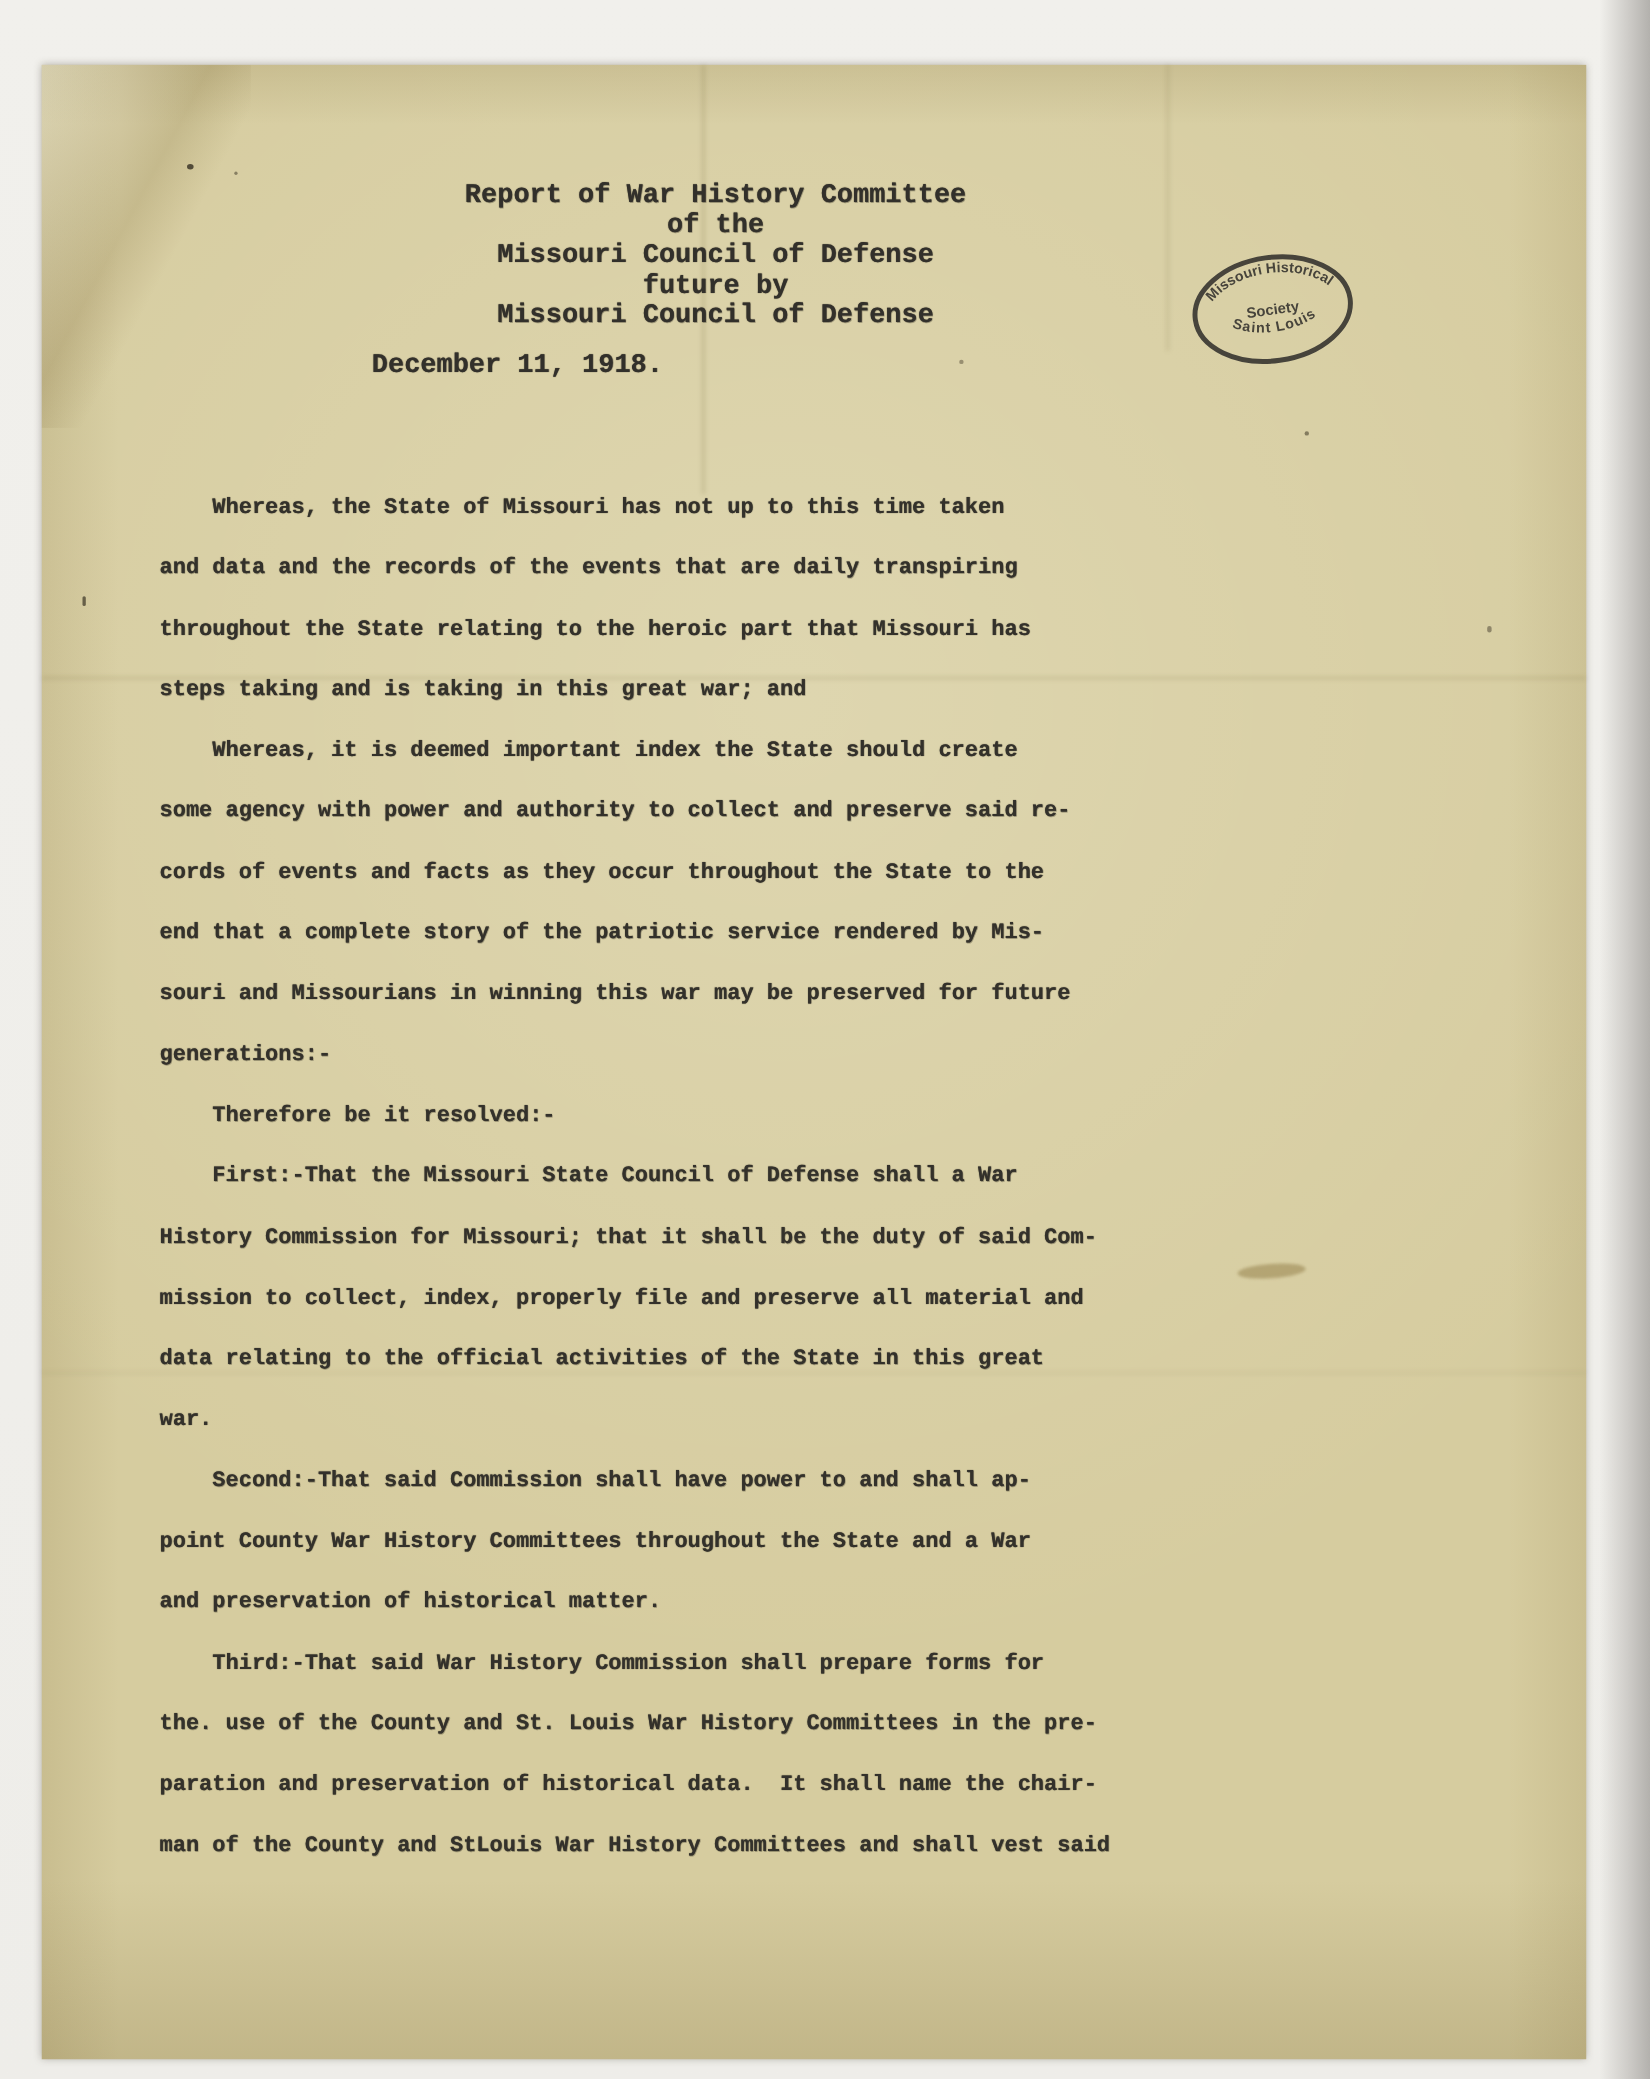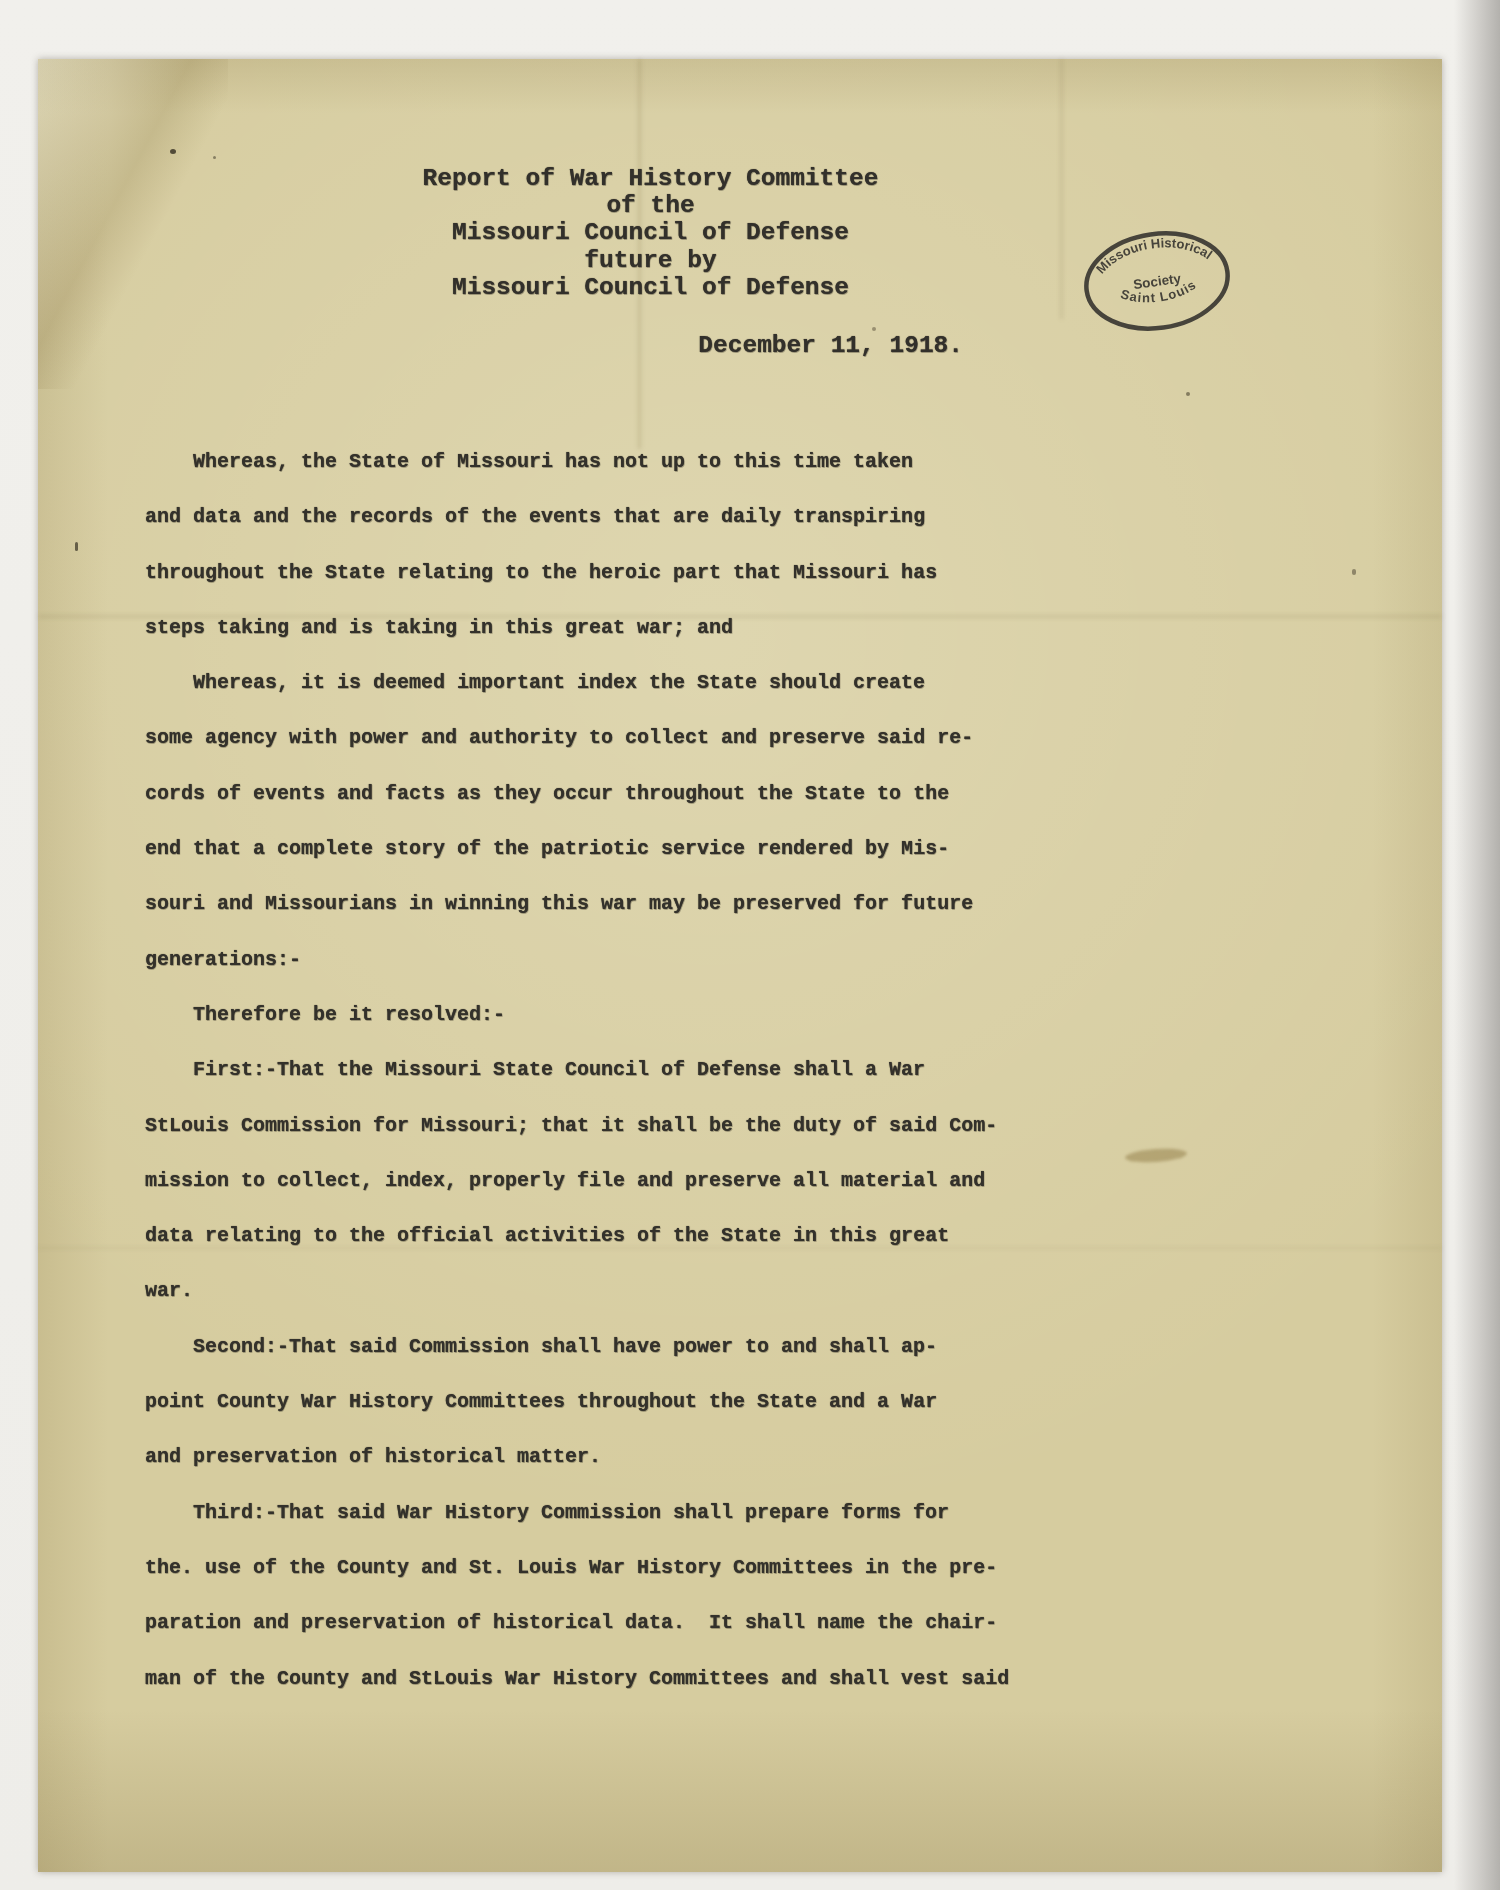--- a/index.html
+++ b/index.html
@@ -43,22 +43,22 @@
   .title-block{
     position:absolute;left:300px;top:106px;width:625px;
     text-align:center;
   }
   .title-line{
     font-size:24.5px;line-height:27.2px;font-weight:bold;
     color:#32302b;white-space:pre;
     text-shadow:0 0 1px rgba(50,45,35,0.85), 0.6px 0.6px 0 rgba(50,45,35,0.30);
   }
   .date-line{
-    position:absolute;left:300px;top:273px;width:625px;
-    text-align:right;
+    position:absolute;left:300px;top:260px;width:625px;
+    text-align:left;
     font-size:24.5px;line-height:28px;font-weight:bold;color:#32302b;white-space:pre;
     text-shadow:0 0 1px rgba(50,45,35,0.85), 0.6px 0.6px 0 rgba(50,45,35,0.30);
   }
   .body-block{
     position:absolute;left:107px;top:375px;width:1060px;
   }
   .line{
     font-size:20px;line-height:55.3px;font-weight:bold;
     color:#33312b;white-space:pre;
     text-shadow:0 0 1px rgba(48,44,34,0.85), 0.6px 0.6px 0 rgba(48,44,34,0.28);
@@ -130,21 +130,21 @@
       <div class="line">throughout the State relating to the heroic part that Missouri has</div>
       <div class="line">steps taking and is taking in this great war; and</div>
       <div class="line indent">Whereas, it is deemed important index the State should create</div>
       <div class="line">some agency with power and authority to collect and preserve said re-</div>
       <div class="line">cords of events and facts as they occur throughout the State to the</div>
       <div class="line">end that a complete story of the patriotic service rendered by Mis-</div>
       <div class="line">souri and Missourians in winning this war may be preserved for future</div>
       <div class="line">generations:-</div>
       <div class="line indent">Therefore be it resolved:-</div>
       <div class="line indent">First:-That the Missouri State Council of Defense shall a War</div>
-      <div class="line">StLouis Commission for Missouri; that it shall be the duty of said Com-</div>
+      <div class="line">History Commission for Missouri; that it shall be the duty of said Com-</div>
       <div class="line">mission to collect, index, properly file and preserve all material and</div>
       <div class="line">data relating to the official activities of the State in this great</div>
       <div class="line">war.</div>
       <div class="line indent">Second:-That said Commission shall have power to and shall ap-</div>
       <div class="line">point County War History Committees throughout the State and a War</div>
       <div class="line">and preservation of historical matter.</div>
       <div class="line indent">Third:-That said War History Commission shall prepare forms for</div>
       <div class="line">the. use of the County and St. Louis War History Committees in the pre-</div>
       <div class="line">paration and preservation of historical data.  It shall name the chair-</div>
       <div class="line">man of the County and StLouis War History Committees and shall vest said</div>

